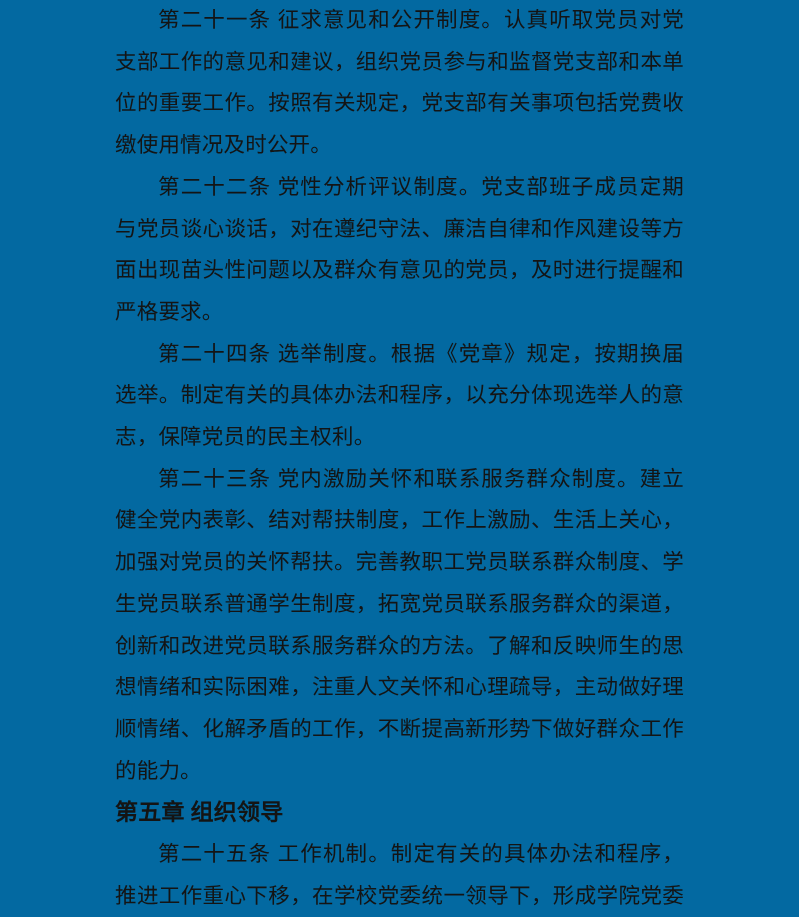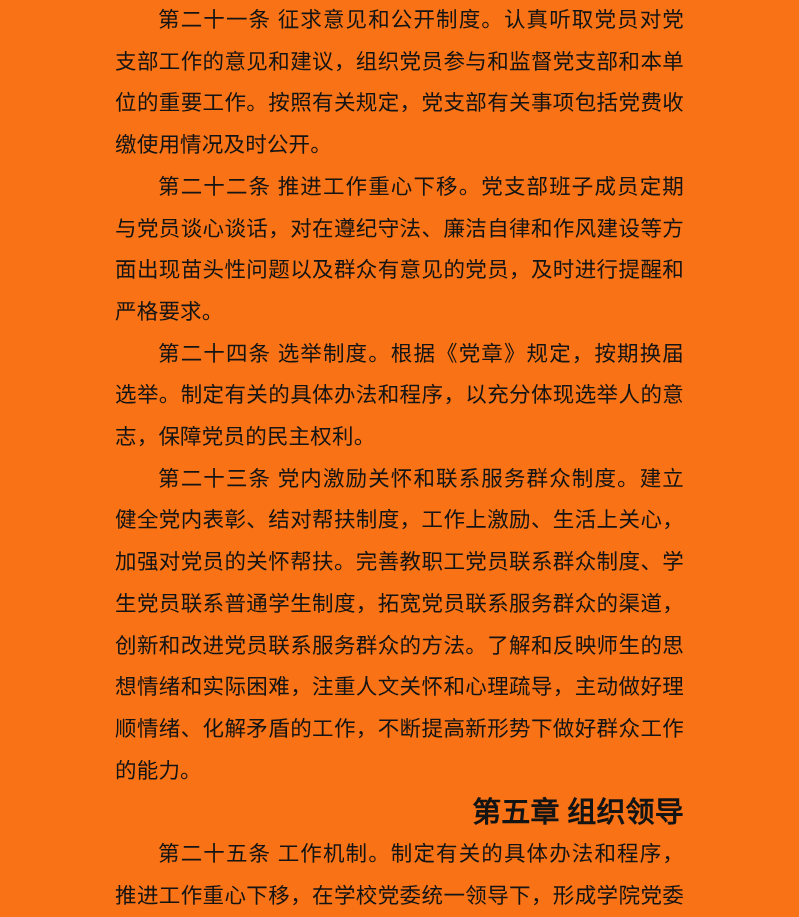--- a/index.html
+++ b/index.html
@@ -10,47 +10,47 @@
   body {
     width: 799px;
     height: 917px;
     overflow: hidden;
   }
   .page {
     box-sizing: border-box;
     width: 799px;
     height: 917px;
     padding: 0 115px;
-    background: #f97316;
+    background: #0369a1;
     color: #141414;
     font-family: "Liberation Serif", "DejaVu Serif", serif;
     font-size: 21.5px;
     line-height: 41.7px;
     text-align: justify;
     letter-spacing: 0.2px;
   }
   .para {
     margin: 0;
     padding: 0;
     text-indent: 2em;
     word-break: break-all;
   }
   .chapter-heading {
     margin: 0;
     padding: 0;
     text-indent: 0;
-    text-align: right;
+    text-align: left;
     font-weight: bold;
-    font-size: 29px;
+    font-size: 23px;
     line-height: 41.7px;
   }
 </style>
 </head>
 <body>
 
 <div class="page">
   <p class="para">第二十一条 征求意见和公开制度。认真听取党员对党支部工作的意见和建议，组织党员参与和监督党支部和本单位的重要工作。按照有关规定，党支部有关事项包括党费收缴使用情况及时公开。</p>
-  <p class="para">第二十二条 推进工作重心下移。党支部班子成员定期与党员谈心谈话，对在遵纪守法、廉洁自律和作风建设等方面出现苗头性问题以及群众有意见的党员，及时进行提醒和严格要求。</p>
+  <p class="para">第二十二条 党性分析评议制度。党支部班子成员定期与党员谈心谈话，对在遵纪守法、廉洁自律和作风建设等方面出现苗头性问题以及群众有意见的党员，及时进行提醒和严格要求。</p>
   <p class="para">第二十四条 选举制度。根据《党章》规定，按期换届选举。制定有关的具体办法和程序，以充分体现选举人的意志，保障党员的民主权利。</p>
   <p class="para">第二十三条 党内激励关怀和联系服务群众制度。建立健全党内表彰、结对帮扶制度，工作上激励、生活上关心，加强对党员的关怀帮扶。完善教职工党员联系群众制度、学生党员联系普通学生制度，拓宽党员联系服务群众的渠道，创新和改进党员联系服务群众的方法。了解和反映师生的思想情绪和实际困难，注重人文关怀和心理疏导，主动做好理顺情绪、化解矛盾的工作，不断提高新形势下做好群众工作的能力。</p>
   <h2 class="chapter-heading">第五章 组织领导</h2>
   <p class="para">第二十五条 工作机制。制定有关的具体办法和程序，推进工作重心下移，在学校党委统一领导下，形成学院党委直</p>
 </div>
 
 </body></html>

